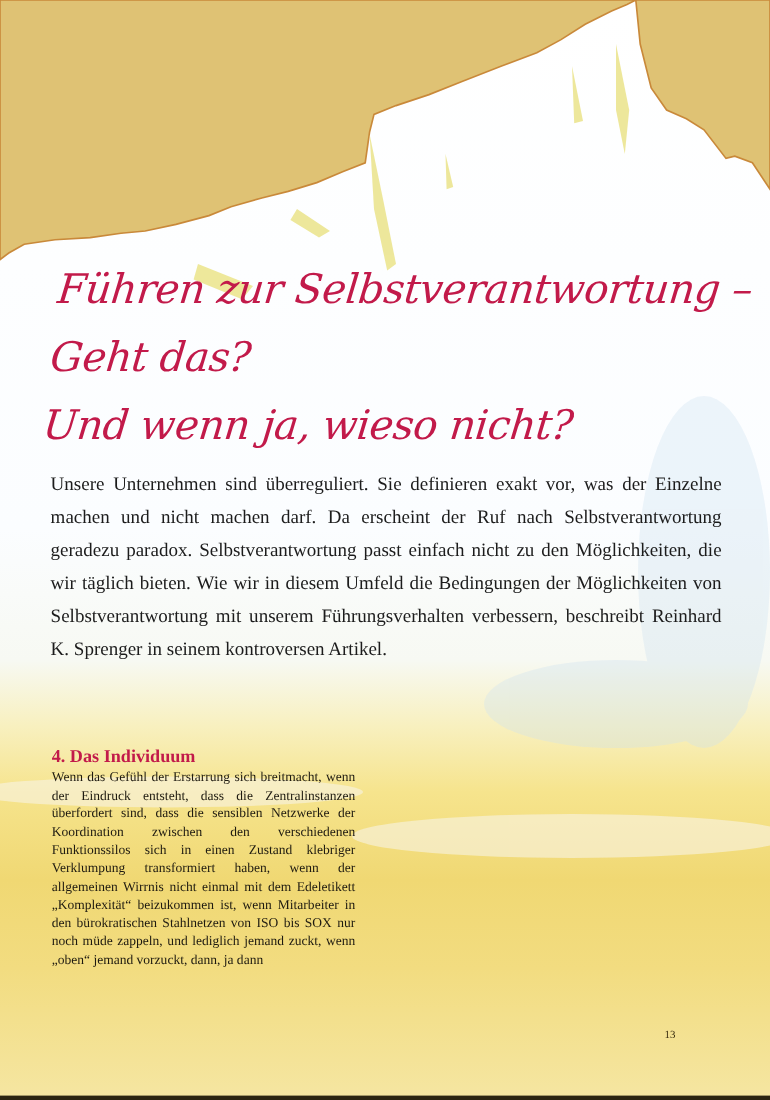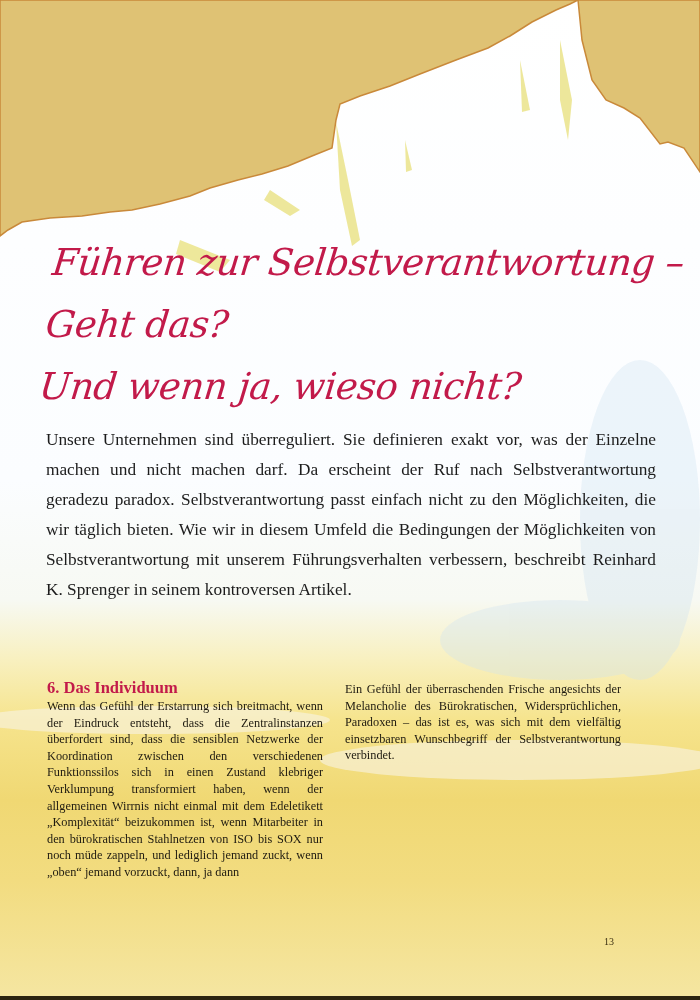--- a/index.html
+++ b/index.html
@@ -65,23 +65,22 @@
 
   <h1 class="title">
     <span>Führen zur Selbstverantwortung –</span>
     <span>Geht das?</span>
     <span>Und wenn ja, wieso nicht?</span>
   </h1>
 
   <p class="lead">Unsere Unternehmen sind überreguliert. Sie definieren exakt vor, was der Einzelne machen und nicht machen darf. Da erscheint der Ruf nach Selbstverantwortung geradezu paradox. Selbstverantwortung passt einfach nicht zu den Möglichkeiten, die wir täglich bieten. Wie wir in diesem Umfeld die Bedingungen der Möglichkeiten von Selbstverantwortung mit unserem Führungsverhalten verbessern, beschreibt Reinhard K. Sprenger in seinem kontroversen Artikel.</p>
 
   <div class="col col-left">
-    <h2 class="section-heading">6. Das Individuum</h2>
+    <h2 class="section-heading">4. Das Individuum</h2>
     <p>Wenn das Gefühl der Erstarrung sich breitmacht, wenn der Eindruck entsteht, dass die Zentralinstanzen überfordert sind, dass die sensiblen Netzwerke der Koordination zwischen den verschiedenen Funktionssilos sich in einen Zustand klebriger Verklumpung transformiert haben, wenn der allgemeinen Wirrnis nicht einmal mit dem Edeletikett „Komplexität“ beizukommen ist, wenn Mitarbeiter in den bürokratischen Stahlnetzen von ISO bis SOX nur noch müde zappeln, und lediglich jemand zuckt, wenn „oben“ jemand vorzuckt, dann, ja dann</p>
   </div>
 
   <div class="col col-right">
-    <p>Ein Gefühl der überraschenden Frische angesichts der Melancholie des Bürokratischen, Widersprüchlichen, Paradoxen – das ist es, was sich mit dem vielfältig einsetzbaren Wunschbegriff der Selbstverantwortung verbindet.</p>
   </div>
 
   <div class="page-number">13</div>
   <div class="bottom-bar"></div>
 </div>
 
 </body></html>

